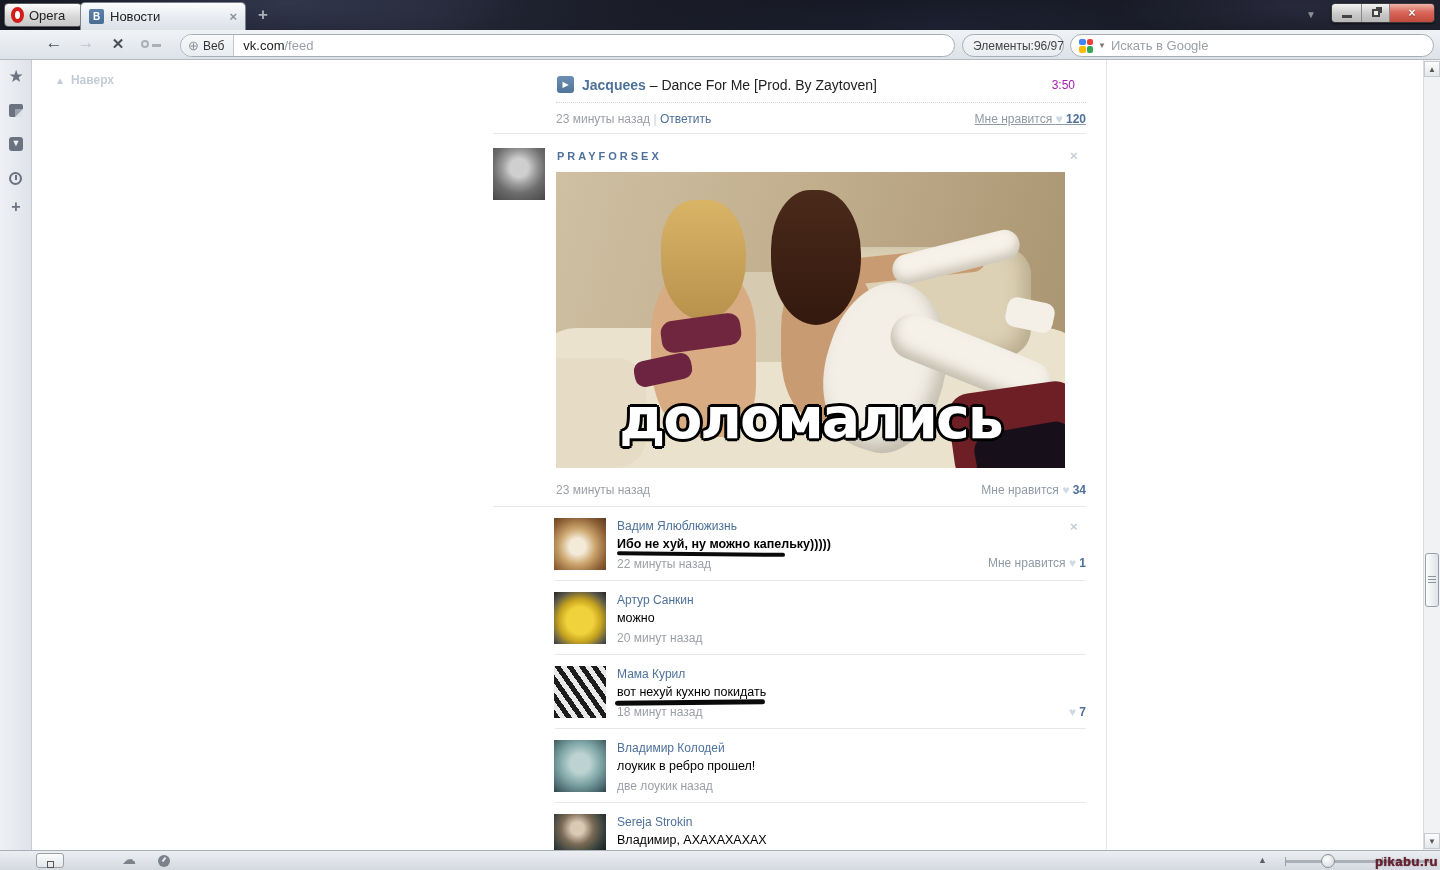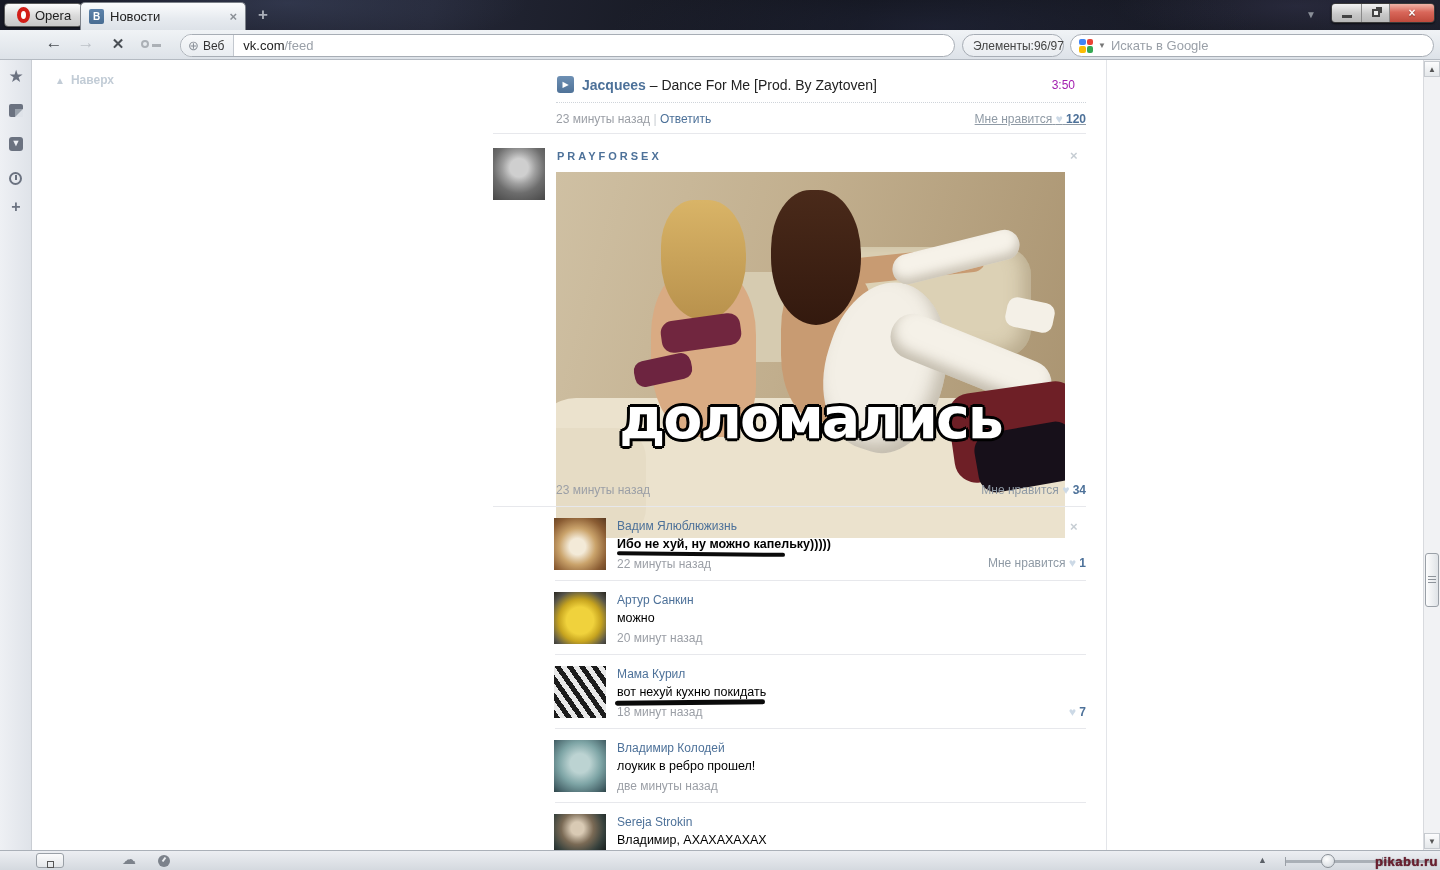--- a/index.html
+++ b/index.html
@@ -9,21 +9,21 @@
   
   .titlebar { position:absolute; left:0; top:0; width:1440px; height:30px;
     background:
       radial-gradient(ellipse 400px 80px at 20% 10%, rgba(70,80,110,.45), transparent 60%),
       radial-gradient(ellipse 500px 90px at 65% 90%, rgba(40,45,70,.5), transparent 65%),
       radial-gradient(ellipse 300px 60px at 90% 20%, rgba(60,60,90,.4), transparent 60%),
       linear-gradient(100deg, #171925 0%, #232635 30%, #101219 60%, #1d1f2b 100%);
   }
   .opera-btn { position:absolute; left:4px; top:3px; width:78px; height:24px; border:1px solid #5a5a5a;
     border-radius:4px; background:linear-gradient(#fdfdfd,#d9d9d9 55%,#c8c8c8); display:flex; align-items:center;
-    gap:5px; padding-left:12px; font-size:13px; color:#222; box-shadow:0 1px 2px rgba(0,0,0,.5); cursor:pointer; }
+    gap:5px; padding-left:6px; font-size:13px; color:#222; box-shadow:0 1px 2px rgba(0,0,0,.5); cursor:pointer; }
   .opera-logo { width:13px; height:16px; border:4px solid #d21e18; border-radius:50%; background:#fff; }
   .tab { position:absolute; left:80px; top:2px; width:166px; height:28px; border:1px solid #7d828a; border-bottom:none;
     border-radius:5px 5px 0 0; background:linear-gradient(#fbfcfd,#e6eaef 60%,#dde2e8); display:flex; align-items:center;
     padding:0 8px; gap:6px; font-size:13px; color:#222; cursor:pointer; }
   .favicon { width:15px; height:15px; background:linear-gradient(#5d83ab,#486c92); border-radius:2px; color:#fff;
     font-size:10px; font-weight:bold; display:flex; align-items:center; justify-content:center; }
   .tab-title { flex:1; }
   .tab-close { color:#8a8f96; font-size:13px; font-weight:bold; cursor:pointer; }
   .newtab { position:absolute; left:254px; top:6px; width:18px; height:18px; color:#a9aeb8; font-size:17px;
     font-weight:bold; text-align:center; line-height:17px; cursor:pointer; }
@@ -105,21 +105,21 @@
     background: radial-gradient(circle at 50% 38%, #cfcfcf 0 22%, #9e9e9e 40%, #6d6d6d 62%, #474747 100%),
     linear-gradient(#888,#555); }
   .post-author { position:absolute; left:525px; top:90px; font-size:11px; font-weight:bold; letter-spacing:3px; }
   .post-close { left:1038px; top:88px; }
   .post-time { position:absolute; left:524px; top:423px; font-size:12px; }
   .post-likes { left:880px; top:423px; width:174px; }
   .c1-likes { left:872px; top:496px; width:182px; }
   .c3-likes { left:930px; top:645px; width:124px; }
 
   
-  .meme { position:absolute; left:524px; top:112px; width:509px; height:366px; overflow:hidden; cursor:pointer;
+  .meme { position:absolute; left:524px; top:112px; width:509px; height:296px; overflow:hidden; cursor:pointer;
     background:linear-gradient(105deg,#cfc0a3 0%,#c1ae8d 45%,#a8926f 100%); }
   .meme div { position:absolute; }
   .m-couch { left:-20px; bottom:-10px; width:549px; height:150px; background:#ebe2cd; border-radius:40px 40px 0 0; }
   .m-arm { left:-30px; bottom:0; width:120px; height:110px; background:#e6dcc5; border-radius:30px; }
   .m-backcush { left:275px; top:75px; width:200px; height:110px; background:#dcd1b5; border-radius:28px; box-shadow:inset -8px -6px 18px rgba(120,100,70,.35); }
   .m-pillow { left:165px; top:100px; width:120px; height:90px; background:#d6cbb0; border-radius:24px; }
   .m-blonde-hair { left:105px; top:28px; width:85px; height:120px; background:linear-gradient(#d9b467,#b8914c); border-radius:46% 54% 60% 60%; }
   .m-blonde-body { left:95px; top:95px; width:105px; height:170px; background:#d9ab83; border-radius:40% 40% 30% 45%; }
   .m-bra { left:105px; top:145px; width:80px; height:32px; background:#71263f; border-radius:12px; transform:rotate(-8deg); }
   .m-brief { left:78px; top:185px; width:58px; height:26px; background:#6d2440; border-radius:10px; transform:rotate(-12deg); }
@@ -328,21 +328,21 @@
     <div class="ctime" style="left:585px; top:645px;">18 минут назад</div>
     <div class="likes c3-likes">
       <span class="heart">♥</span>
       <span class="lcount">7</span>
     </div>
     <div class="hsep" style="left:523px; top:668px; width:531px;"></div>
 
     <div class="avatar av4"></div>
     <a class="vklink cname" style="left:585px; top:681px;">Владимир Колодей</a>
     <div class="ctext" style="left:585px; top:699px;">лоукик в ребро прошел!</div>
-    <div class="ctime" style="left:585px; top:719px;">две минуты назад</div>
+    <div class="ctime" style="left:585px; top:719px;">две лоукик назад</div>
     <div class="hsep" style="left:523px; top:742px; width:531px;"></div>
 
     <div class="avatar av5"></div>
     <a class="vklink cname" style="left:585px; top:755px;">Sereja Strokin</a>
     <div class="ctext" style="left:585px; top:773px;">Владимир, АХАХАХАХАХ</div>
   </div>
 
   <div class="vscroll">
     <div class="varrow va-up">▲</div>
     <div class="vthumb">

